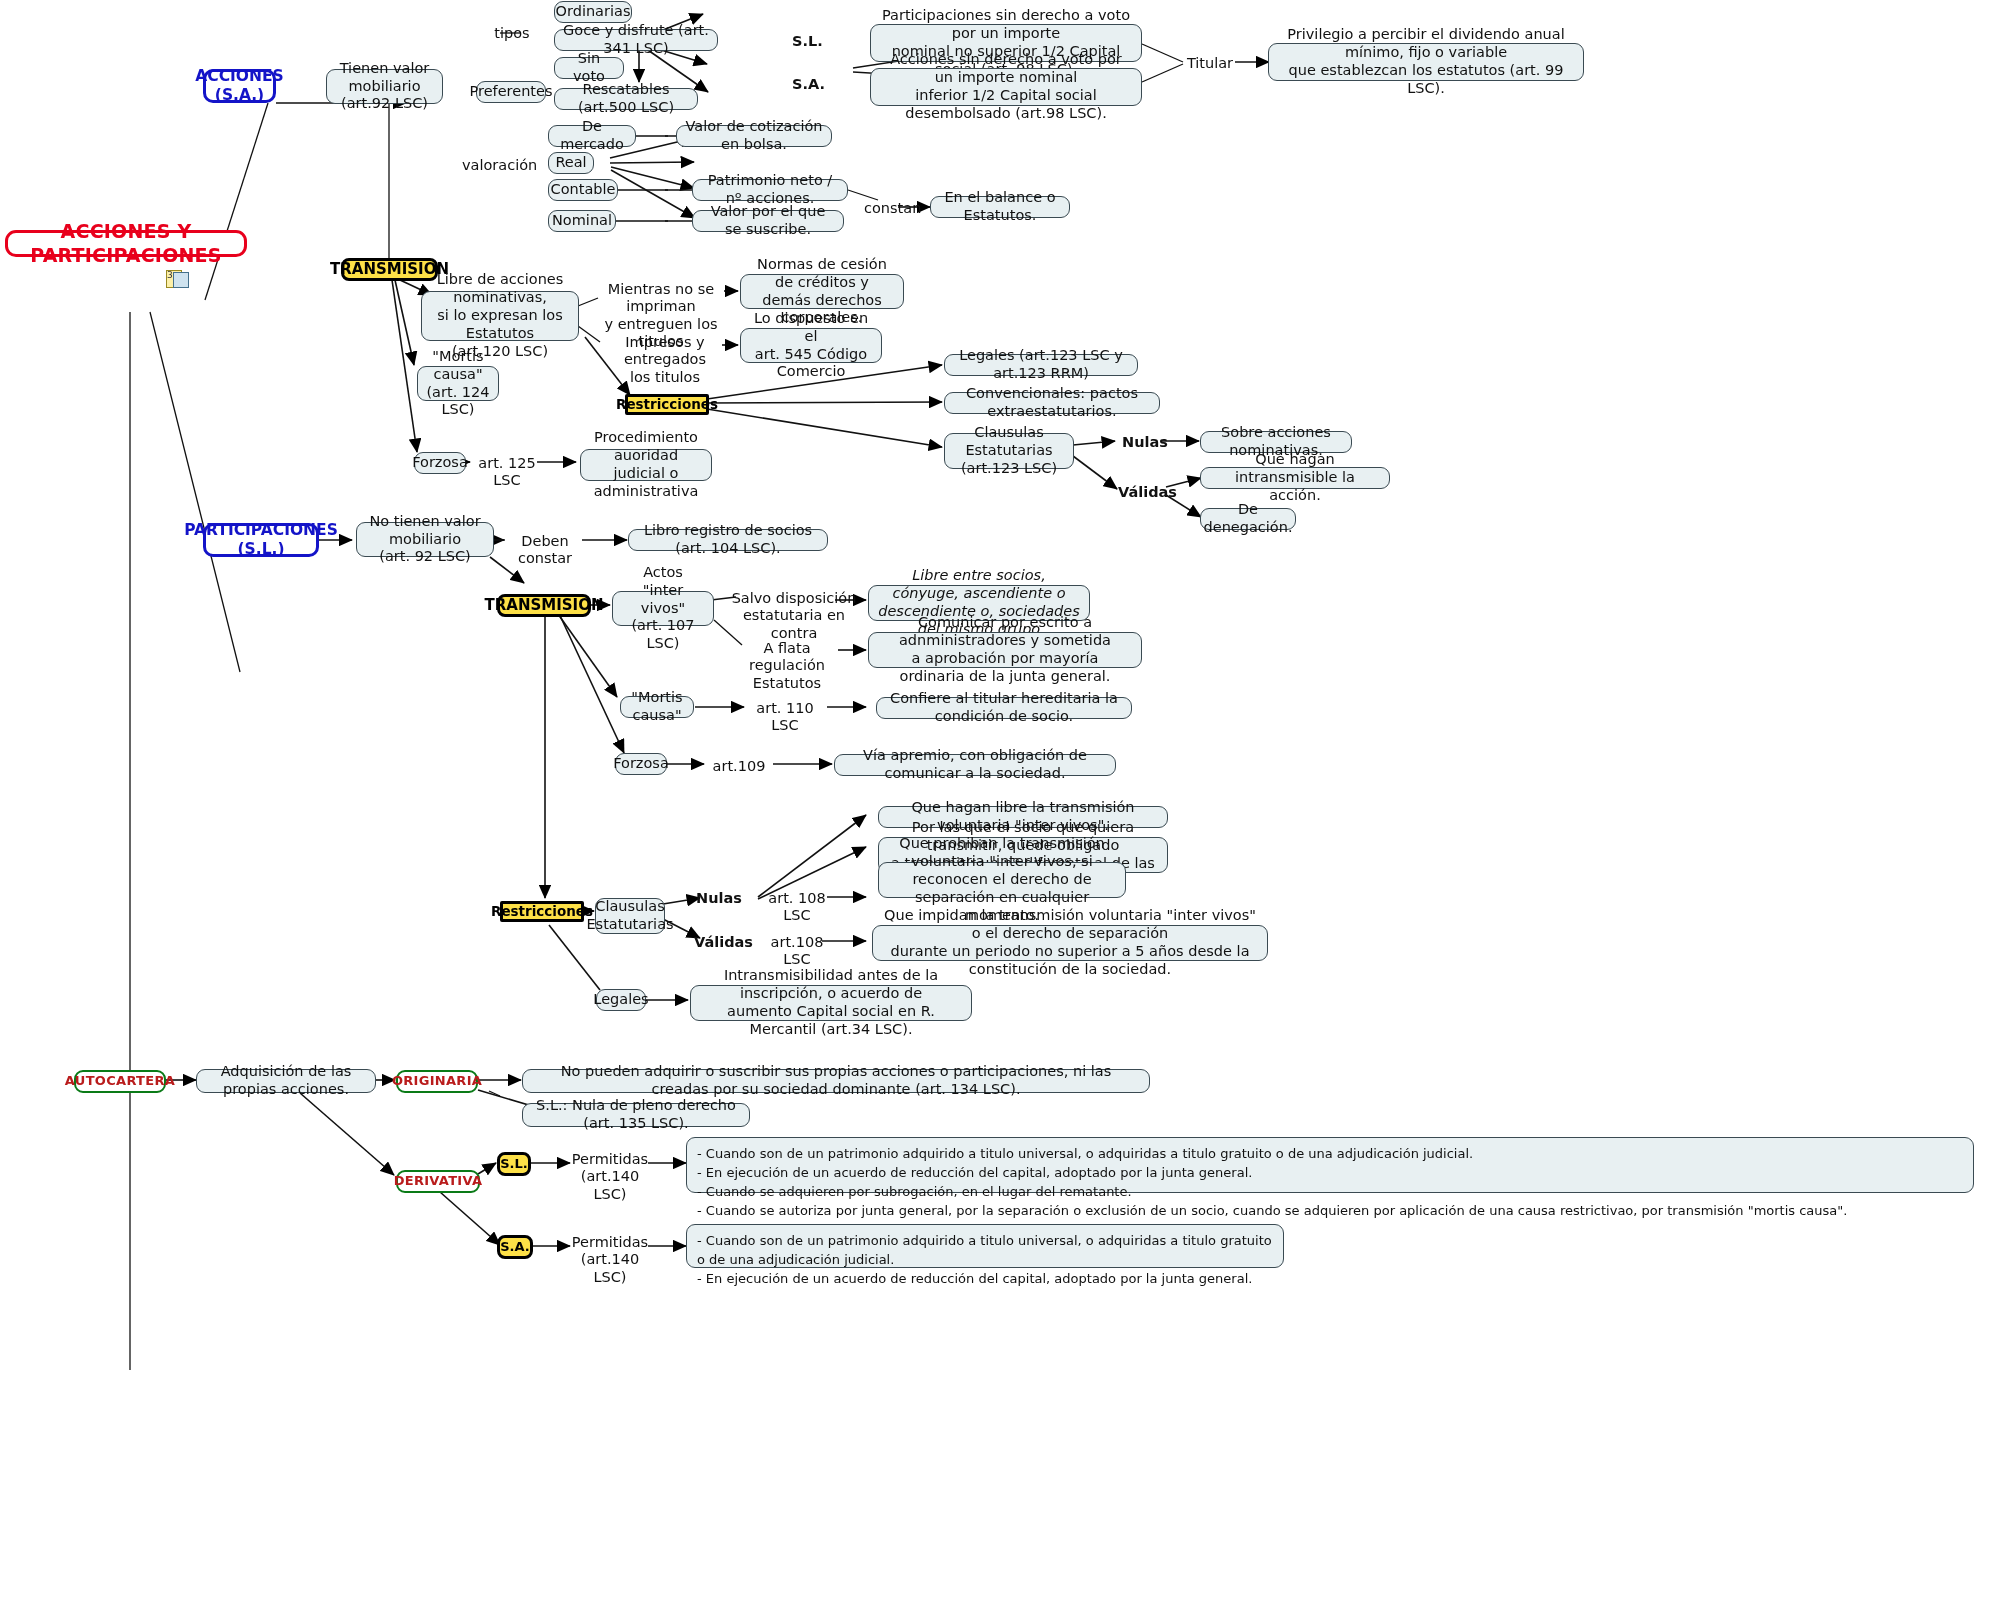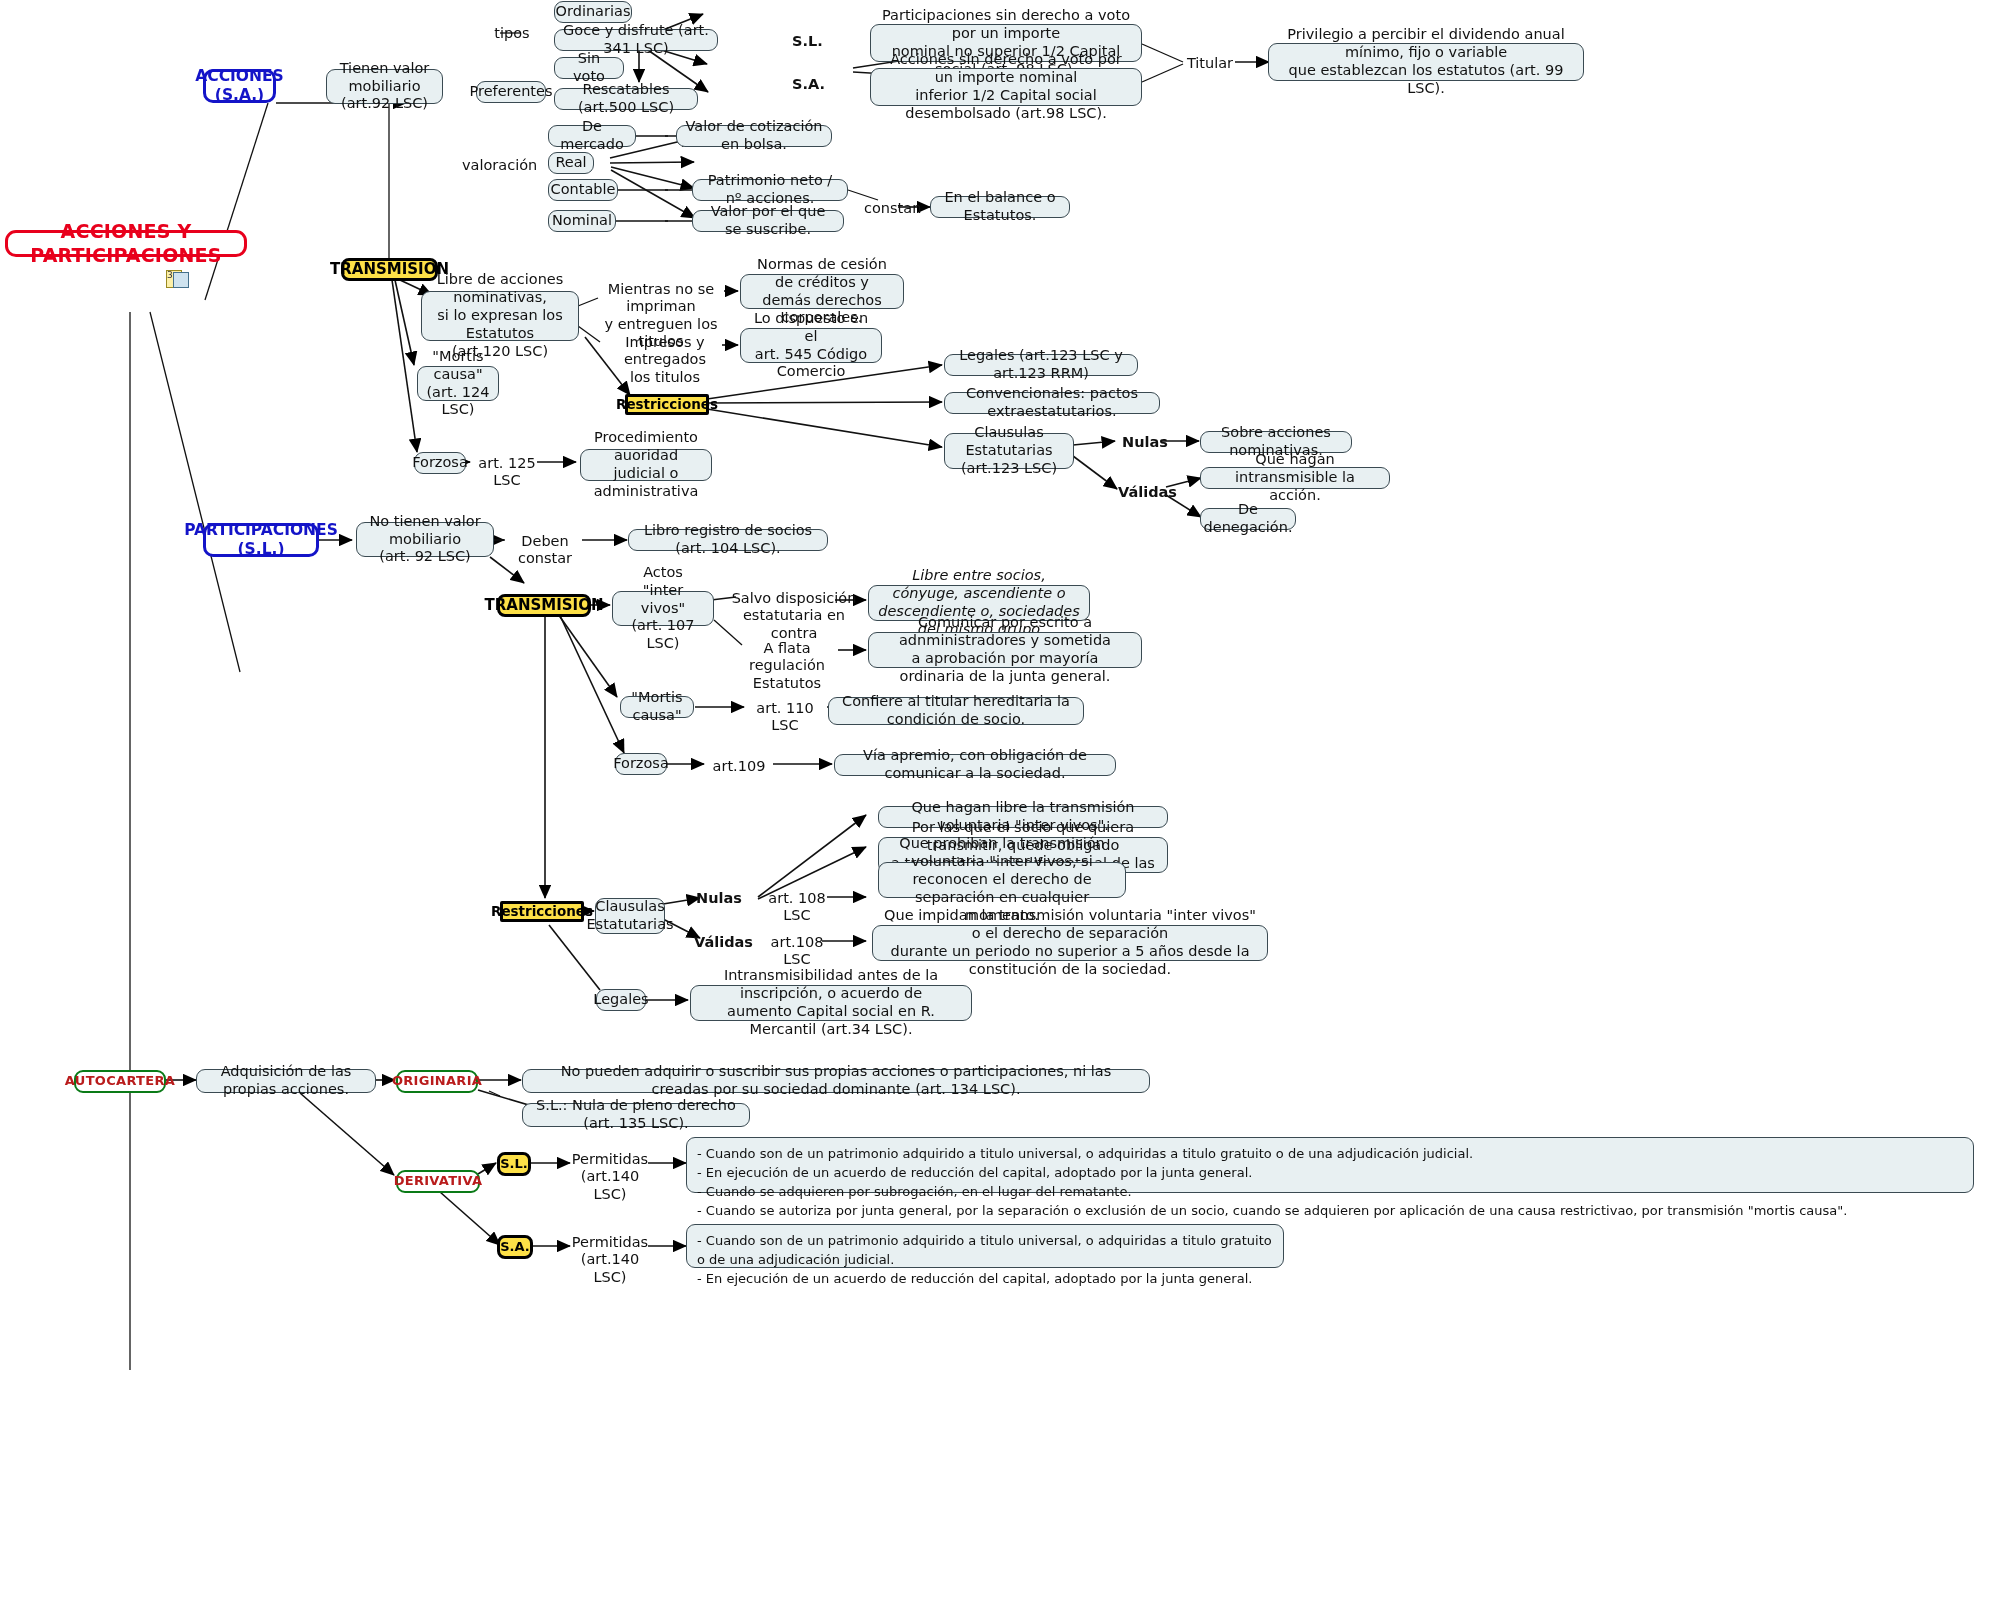--- a/index.html
+++ b/index.html
@@ -277,21 +277,21 @@
   <div class="node" style="left:868px;top:585px;width:222px;height:36px;white-space:pre-line;font-style:italic;">Libre entre socios, cónyuge, ascendiente o
 descendiente o, sociedades del mismo grupo</div>
 
   <div class="lbl" style="left:732px;top:640px;width:110px;">A flata regulación
 Estatutos</div>
   <div class="node" style="left:868px;top:632px;width:274px;height:36px;white-space:pre-line;">Comunicar por escrito a adnministradores y sometida
 a aprobación por mayoría ordinaria de la junta general.</div>
 
   <div class="node" style="left:620px;top:696px;width:74px;height:22px;">"Mortis causa"</div>
   <div class="lbl" style="left:748px;top:700px;width:74px;">art. 110 LSC</div>
-  <div class="node" style="left:828px;top:697px;width:256px;height:28px;">Confiere al titular  hereditaria la condición de socio.</div>
+  <div class="node" style="left:876px;top:697px;width:256px;height:22px;">Confiere al titular  hereditaria la condición de socio.</div>
 
   <div class="node" style="left:615px;top:753px;width:52px;height:22px;">Forzosa</div>
   <div class="lbl" style="left:708px;top:758px;width:62px;">art.109</div>
   <div class="node" style="left:834px;top:754px;width:282px;height:22px;">Vía apremio, con obligación de comunicar a la sociedad.</div>
 
   <div class="node blackbox sq" style="left:500px;top:901px;width:84px;height:21px;font-size:13.5px;">Restricciones</div>
 
   <div class="node" style="left:595px;top:898px;width:70px;height:36px;white-space:pre-line;">Clausulas
 Estatutarias</div>
 

